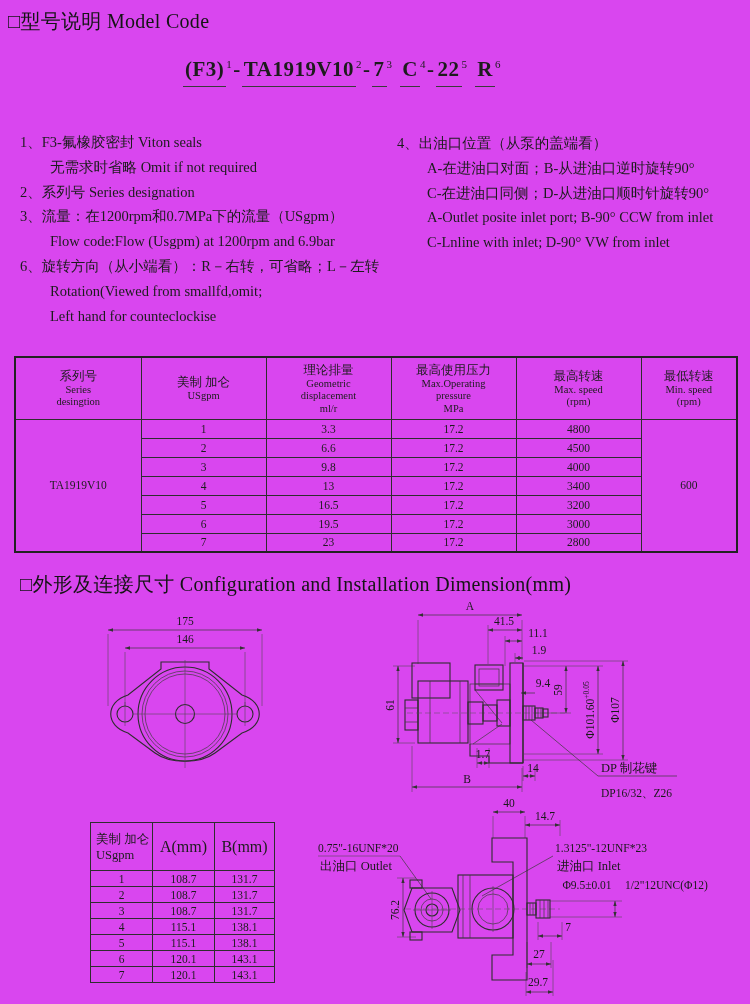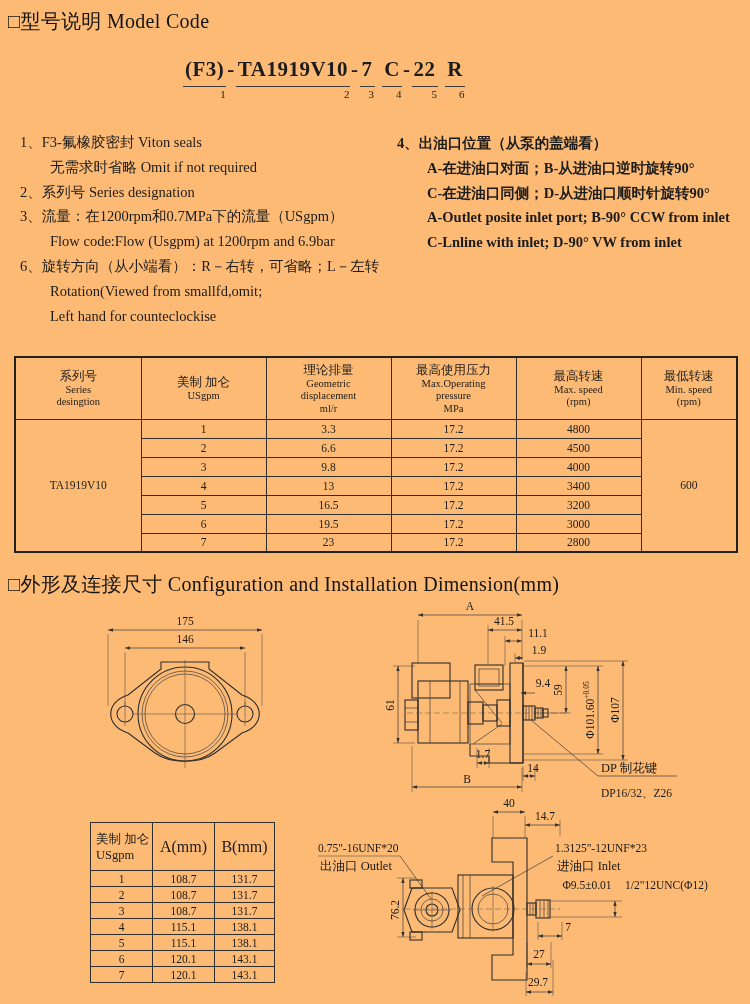--- a/index.html
+++ b/index.html
@@ -1,23 +1,23 @@
 <!DOCTYPE html>
 <html><head>
 <meta charset="utf-8">
 <style>
   html,body{margin:0;padding:0;background:#e9e9e9;}
   *{box-sizing:border-box;}
-  .page{position:relative;width:750px;height:1004px;background:#fdba74;
+  .page{position:relative;width:750px;height:1004px;background:#d946ef;
         font-family:"Liberation Serif",serif;color:#1c1c1c;overflow:hidden;margin:0 auto;}
   .sec-title{position:absolute;font-size:20px;letter-spacing:.3px;white-space:nowrap;color:#141414;}
   
   .mc-row{position:absolute;left:183px;top:57px;display:flex;align-items:flex-start;
           font-size:21px;font-weight:bold;letter-spacing:.5px;}
-  .mc-part{display:inline-flex;flex-direction:column;align-items:flex-end;}
+  .mc-part{display:inline-flex;flex-direction:row;align-items:flex-start;}
   .mc-text{padding:0 2px 5px 2px;border-bottom:1.4px solid #3a3a3a;line-height:1.15;}
   .mc-num{font-size:11px;font-weight:normal;margin-top:2px;line-height:1;}
   .mc-sep{padding:0 1px;line-height:1.15;}
   .mc-sep.sp{min-width:7px;}
   
   .notes{position:absolute;font-size:14.5px;}
   .note-line{line-height:24.8px;white-space:nowrap;}
   .note-line.ind1{padding-left:30px;}
   
   table{border-collapse:collapse;table-layout:fixed;background:transparent;}
@@ -84,21 +84,21 @@
   <div class="notes" style="left:20px;top:130px;width:372px;">
       <div class="note-line">1、F3-氟橡胶密封  Viton  seals</div>
       <div class="note-line ind1">无需求时省略   Omit if not required</div>
       <div class="note-line">2、系列号   Series designation</div>
       <div class="note-line">3、流量：在1200rpm和0.7MPa下的流量（USgpm）</div>
       <div class="note-line ind1">Flow code:Flow (Usgpm) at 1200rpm and 6.9bar</div>
       <div class="note-line">6、旋转方向（从小端看）：R－右转，可省略；L－左转</div>
       <div class="note-line ind1">Rotation(Viewed from smallfd,omit;</div>
       <div class="note-line ind1">Left hand for counteclockise</div>
     </div>
-  <div class="notes" style="left:397px;top:131px;width:350px;font-weight:bold;">
+  <div class="notes" style="left:397px;top:131px;width:350px;">
       <div class="note-line">4、出油口位置（从泵的盖端看）</div>
       <div class="note-line ind1">A-在进油口对面；B-从进油口逆时旋转90°</div>
       <div class="note-line ind1">C-在进油口同侧；D-从进油口顺时针旋转90°</div>
       <div class="note-line ind1">A-Outlet posite inlet port;   B-90°  CCW from inlet</div>
       <div class="note-line ind1">C-Lnline with inlet;           D-90°  VW from inlet</div>
     </div>
 
 
   <table class="tech-table">
     <colgroup>
@@ -185,21 +185,21 @@
         </tr>
         <tr>
           <td>7</td>
           <td>23</td>
           <td>17.2</td>
           <td>2800</td>
         </tr>
       </tbody>
   </table>
 
-  <div class="sec-title" style="left:8px;top:571px;">□外形及连接尺寸 Configuration and Installation Dimension(mm)</div>
+  <div class="sec-title" style="left:20px;top:571px;">□外形及连接尺寸 Configuration and Installation Dimension(mm)</div>
 
   <svg style="left:85px;top:606px;" width="220" height="195" viewBox="0 0 220 195">
     <defs>
       <marker id="fm" markerWidth="9" markerHeight="6" refX="7.5" refY="2.5" orient="auto-start-reverse">
         <path d="M0,0 L7.5,2.5 L0,5 z" fill="#333"></path>
       </marker>
     </defs>
     <g>
       <line class="ext" x1="23" y1="28" x2="23" y2="100"></line>
       <line class="ext" x1="177" y1="28" x2="177" y2="100"></line>

